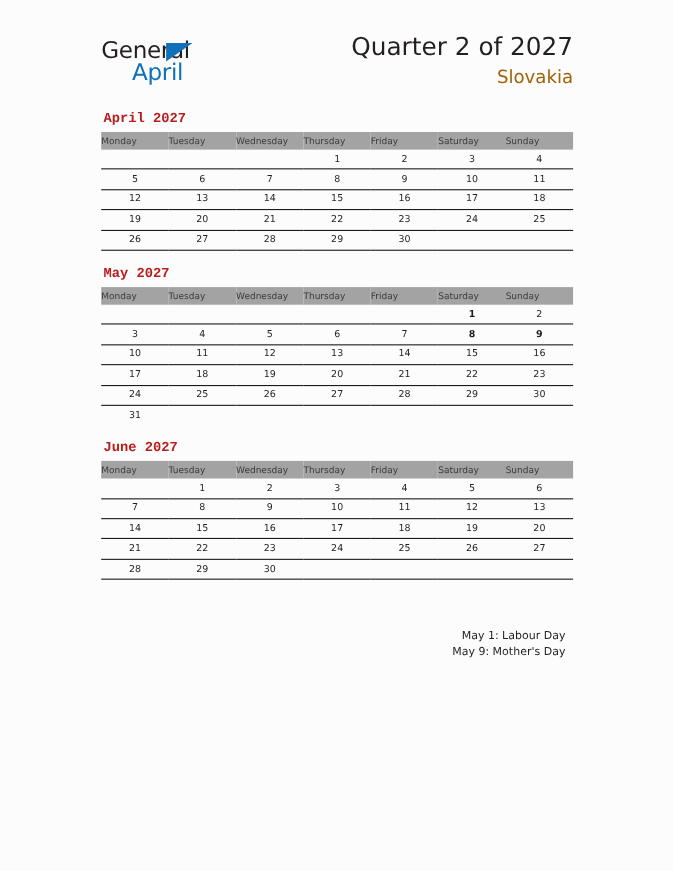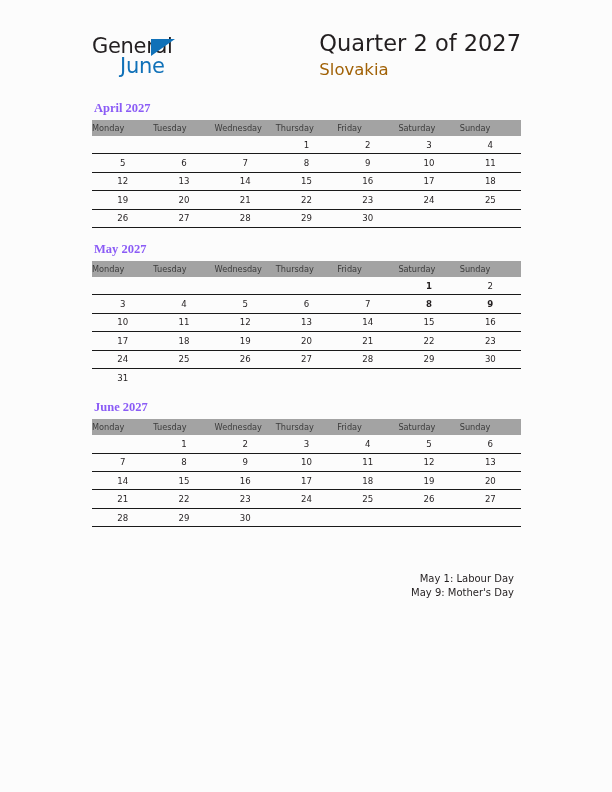--- a/index.html
+++ b/index.html
@@ -61,21 +61,21 @@
     top: 4px;
     width: 0;
     height: 0;
     border-left: 24px solid #1071b8;
     border-bottom: 17px solid transparent;
   }
   .title-block {
     position: absolute;
     right: 91px;
     top: 0;
-    text-align: left;
+    text-align: right;
   }
   .quarter-title {
     font-size: 22.5px;
     font-weight: 400;
     color: #231f20;
     line-height: 27px;
     white-space: nowrap;
     font-family: "DejaVu Sans", sans-serif;
   }
   .country-title {
@@ -95,24 +95,24 @@
     top: 100px;
     width: 429px;
   }
   .month-block {
     width: 429px;
     margin-bottom: 13px;
   }
   .month-title {
     font-size: 12.5px;
     font-weight: bold;
-    color: #8b5cf6;
+    color: #b91c1c;
     padding: 0 0 4px 2px;
     line-height: 16px;
-    font-family: Liberation Serif, serif;
+    font-family: Liberation Mono, monospace;
   }
   table.cal {
     border-collapse: collapse;
     width: 429px;
     table-layout: fixed;
   }
   table.cal th {
     background: #a3a3a3;
     font-size: 8.2px;
     font-weight: normal;
@@ -165,21 +165,21 @@
 </head>
 <body>
 
 <div class="page">
 
   <div class="header">
 
     <div class="logo">
       <span class="logo-general">General</span>
       <span class="logo-triangle"></span>
-      <span class="logo-blue">June</span>
+      <span class="logo-blue">April</span>
     </div>
 
     <div class="title-block">
       <div class="quarter-title">Quarter 2 of 2027</div>
       <div class="country-title">Slovakia</div>
     </div>
 
   </div>
 
   <div class="months" id="months-container">

